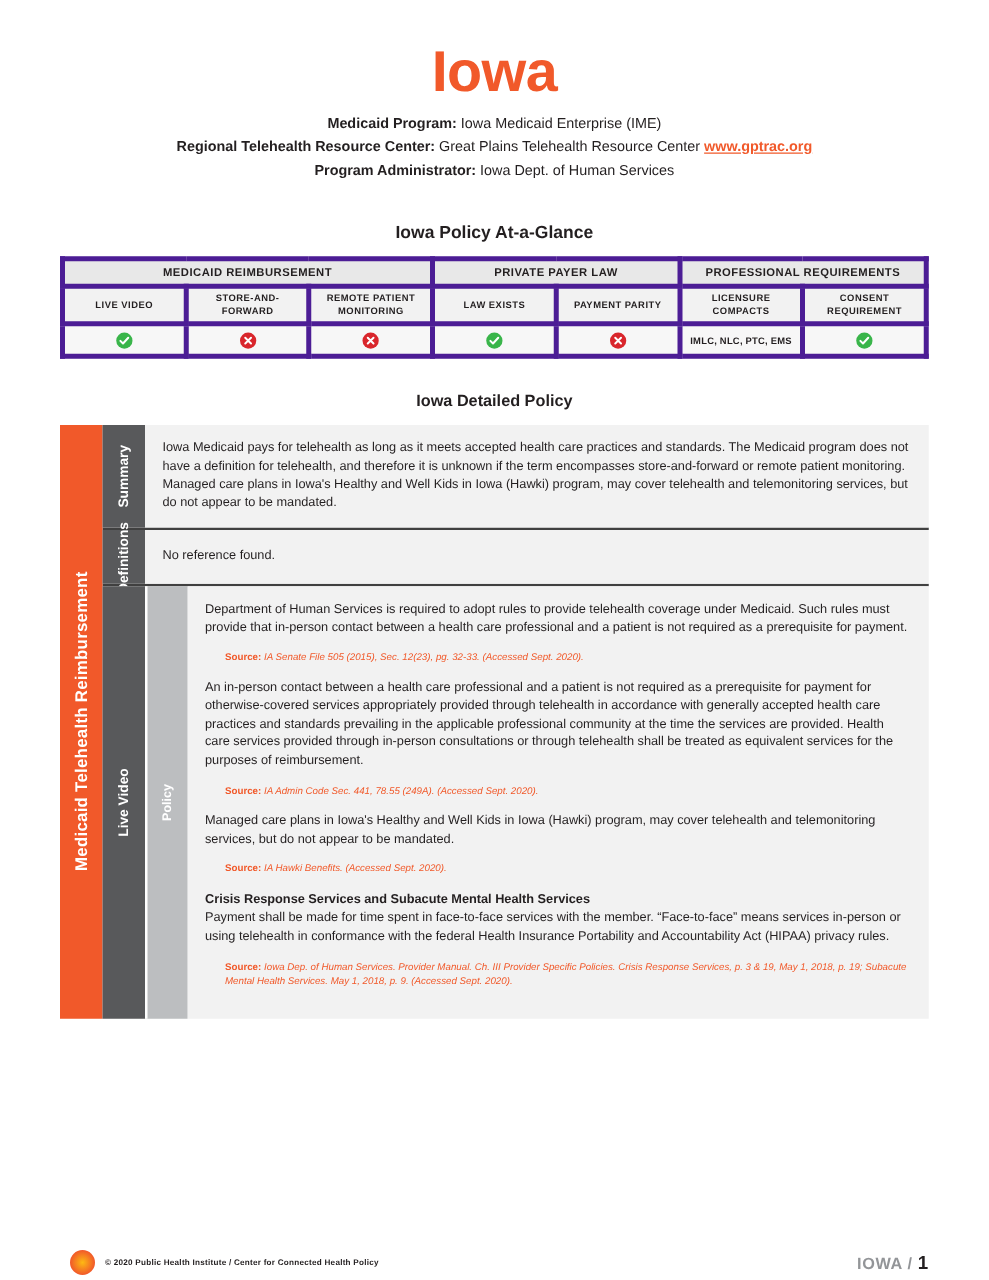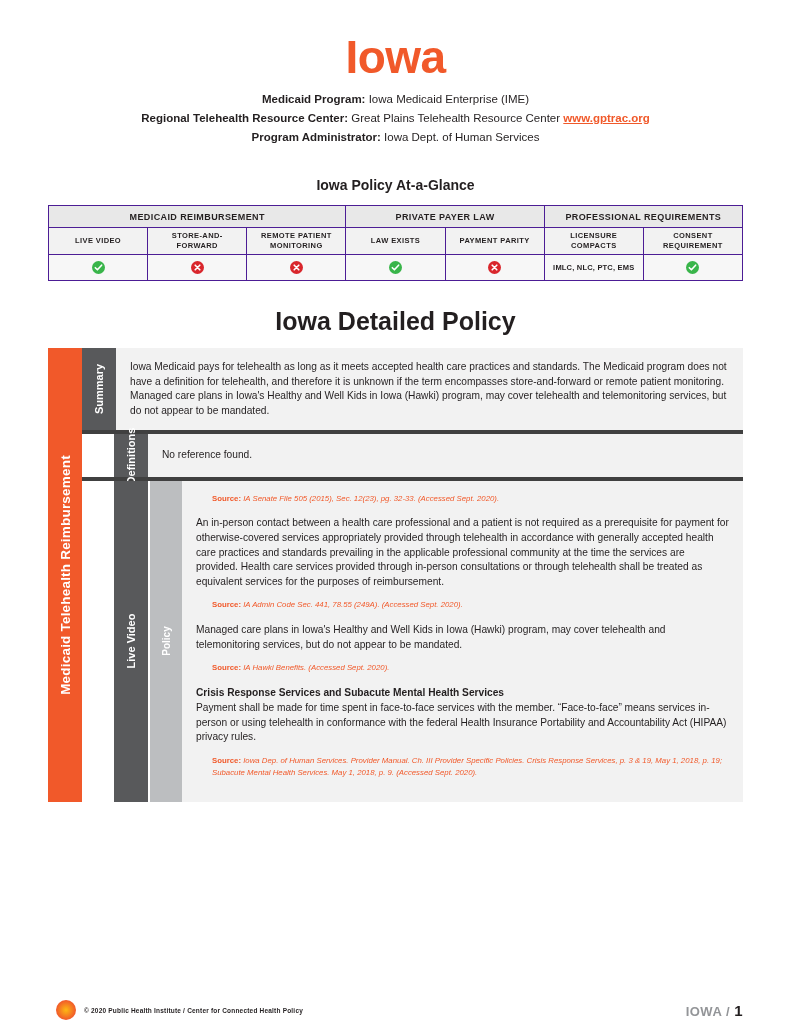--- a/index.html
+++ b/index.html
@@ -56,21 +56,21 @@
     margin-top: 30px;
     margin-bottom: 12px;
   }
   table.glance {
     width: 695px;
     margin: 0 auto;
     border-collapse: collapse;
     table-layout: fixed;
   }
   table.glance td, table.glance th {
-    border: 1px solid #4c1d95;
+    border: 4px solid #4c1d95;
     text-align: center;
     vertical-align: middle;
   }
   .g-group {
     background: #e8e8e8;
     font-size: 9px;
     font-weight: bold;
     letter-spacing: 0.4px;
     color: #231f20;
     height: 22px;
@@ -102,21 +102,21 @@
     position: relative;
     vertical-align: middle;
   }
   .icon-yes { background: #39b54a; }
   .icon-no  { background: #d9262c; }
   .icon-dot svg { position: absolute; top: 0; left: 0; }
 
   
   .detail-title {
     text-align: center;
-    font-size: 25px;
+    font-size: 13px;
     font-weight: bold;
     margin-top: 26px;
     margin-bottom: 12px;
   }
   .detail-wrap {
     width: 695px;
     margin: 0 auto;
     display: flex;
     align-items: stretch;
   }
@@ -135,21 +135,21 @@
     white-space: nowrap;
     font-size: 13.5px;
     font-weight: bold;
     letter-spacing: 0.2px;
   }
   .rows { flex: 1 1 auto; }
   .row {
     display: flex;
     align-items: stretch;
   }
-  .row + .row { border-top: 4px solid #404040; padding-left: 32px; }
+  .row + .row { border-top: 2px solid #404040; }
   .rowlabel {
     width: 34px;
     flex: 0 0 34px;
     background: #58595b;
     color: #ffffff;
     position: relative;
   }
   .rowlabel span {
     position: absolute;
     left: 50%;
@@ -353,20 +353,21 @@
       </div>
 
       <div class="row">
         <div class="rowlabel">
           <span>Live Video</span>
         </div>
         <div class="sublabel">
           <span>Policy</span>
         </div>
         <div class="cell">
+          <p>Department of Human Services is required to adopt rules to provide telehealth coverage under Medicaid.  Such rules must provide that in-person contact between a health care professional and a patient is not required as a prerequisite for payment.</p>
           <div class="src">
             <b>Source:</b>
             <span>IA Senate File 505 (2015), Sec. 12(23), pg. 32-33. (Accessed Sept. 2020).</span>
           </div>
 
           <p>An in-person contact between a health care professional and a patient is not required as a prerequisite for payment for otherwise-covered services appropriately provided through telehealth in accordance with generally accepted health care practices and standards prevailing in the applicable professional community at the time the services are provided. Health care services provided through in-person consultations or through telehealth shall be treated as equivalent services for the purposes of reimbursement.</p>
           <div class="src">
             <b>Source:</b>
             <span>IA Admin Code Sec. 441, 78.55 (249A). (Accessed Sept. 2020).</span>
           </div>

